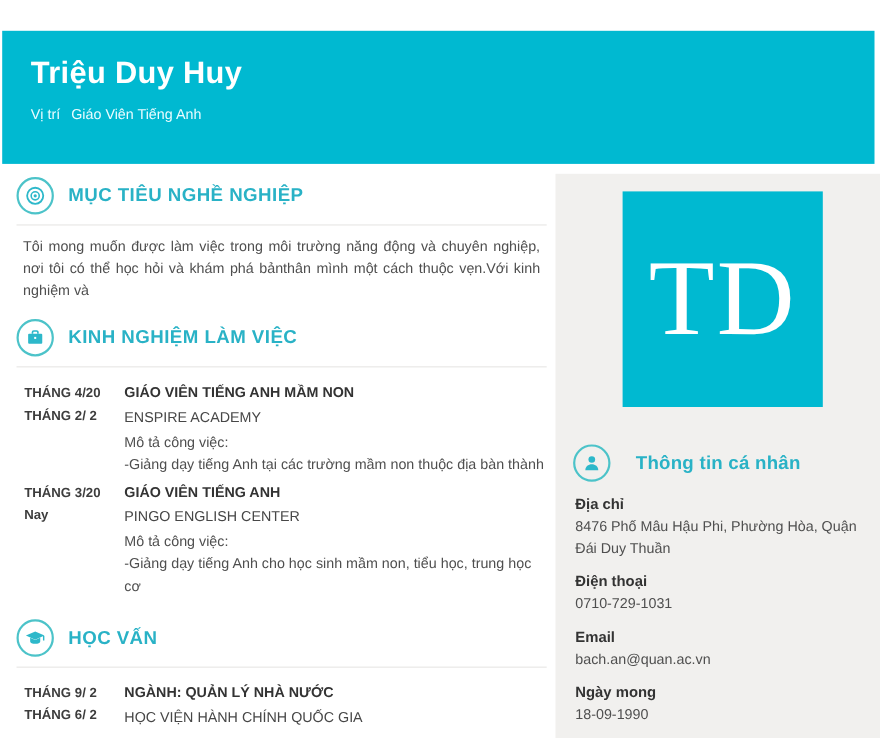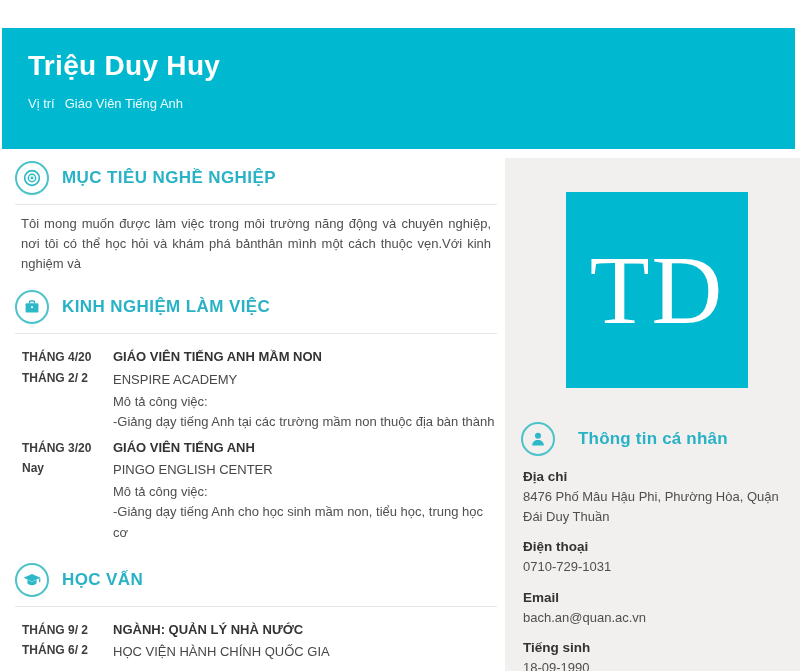--- a/index.html
+++ b/index.html
@@ -37,21 +37,21 @@
   .entry-body{flex:1;padding-left:18px;font-size:13px;color:var(--text);line-height:1.55;}
   .entry-role{font-weight:bold;color:var(--bold);font-size:13px;}
   .entry-company{margin-top:2px;color:#474747;}
   .entry-desc-label{margin-top:2px;}
   .entry-desc{}
   .entries{padding-bottom:4px;}
 
   
   .right-col{position:absolute;left:505px;top:158px;width:295px;height:513px;
     background:var(--panel);}
-  .monogram{width:182px;height:196px;background:var(--accent);margin:34px auto 0 61px;
+  .monogram{width:182px;height:196px;background:var(--accent);margin:16px auto 0 61px;
     display:flex;align-items:center;justify-content:center;}
   .monogram span{font-family:"Liberation Serif","DejaVu Serif",serif;font-size:98px;
     color:#ffffff;line-height:1;letter-spacing:2px;}
   .info-header{display:flex;align-items:center;gap:23px;margin:34px 0 0 16px;}
   .info-header .icon-ring{background:var(--panel);}
   .info-title{font-size:17px;font-weight:bold;color:var(--title);letter-spacing:.2px;}
   .info-items{margin:4px 14px 0 18px;}
   .info-item{margin-top:13px;}
   .info-label{font-size:13.5px;font-weight:bold;color:var(--bold);}
   .info-value{margin-top:3px;font-size:13px;color:var(--text);line-height:1.5;width:258px;}
@@ -178,20 +178,20 @@
       </div>
       <div class="info-item">
         <div class="info-label">Điện thoại</div>
         <div class="info-value">0710-729-1031</div>
       </div>
       <div class="info-item">
         <div class="info-label">Email</div>
         <div class="info-value">bach.an@quan.ac.vn</div>
       </div>
       <div class="info-item">
-        <div class="info-label">Tiếng sinh</div>
+        <div class="info-label">Ngày mong</div>
         <div class="info-value">18-09-1990</div>
       </div>
 
     </div>
   </div>
 
 </div>
 
 </body></html>

